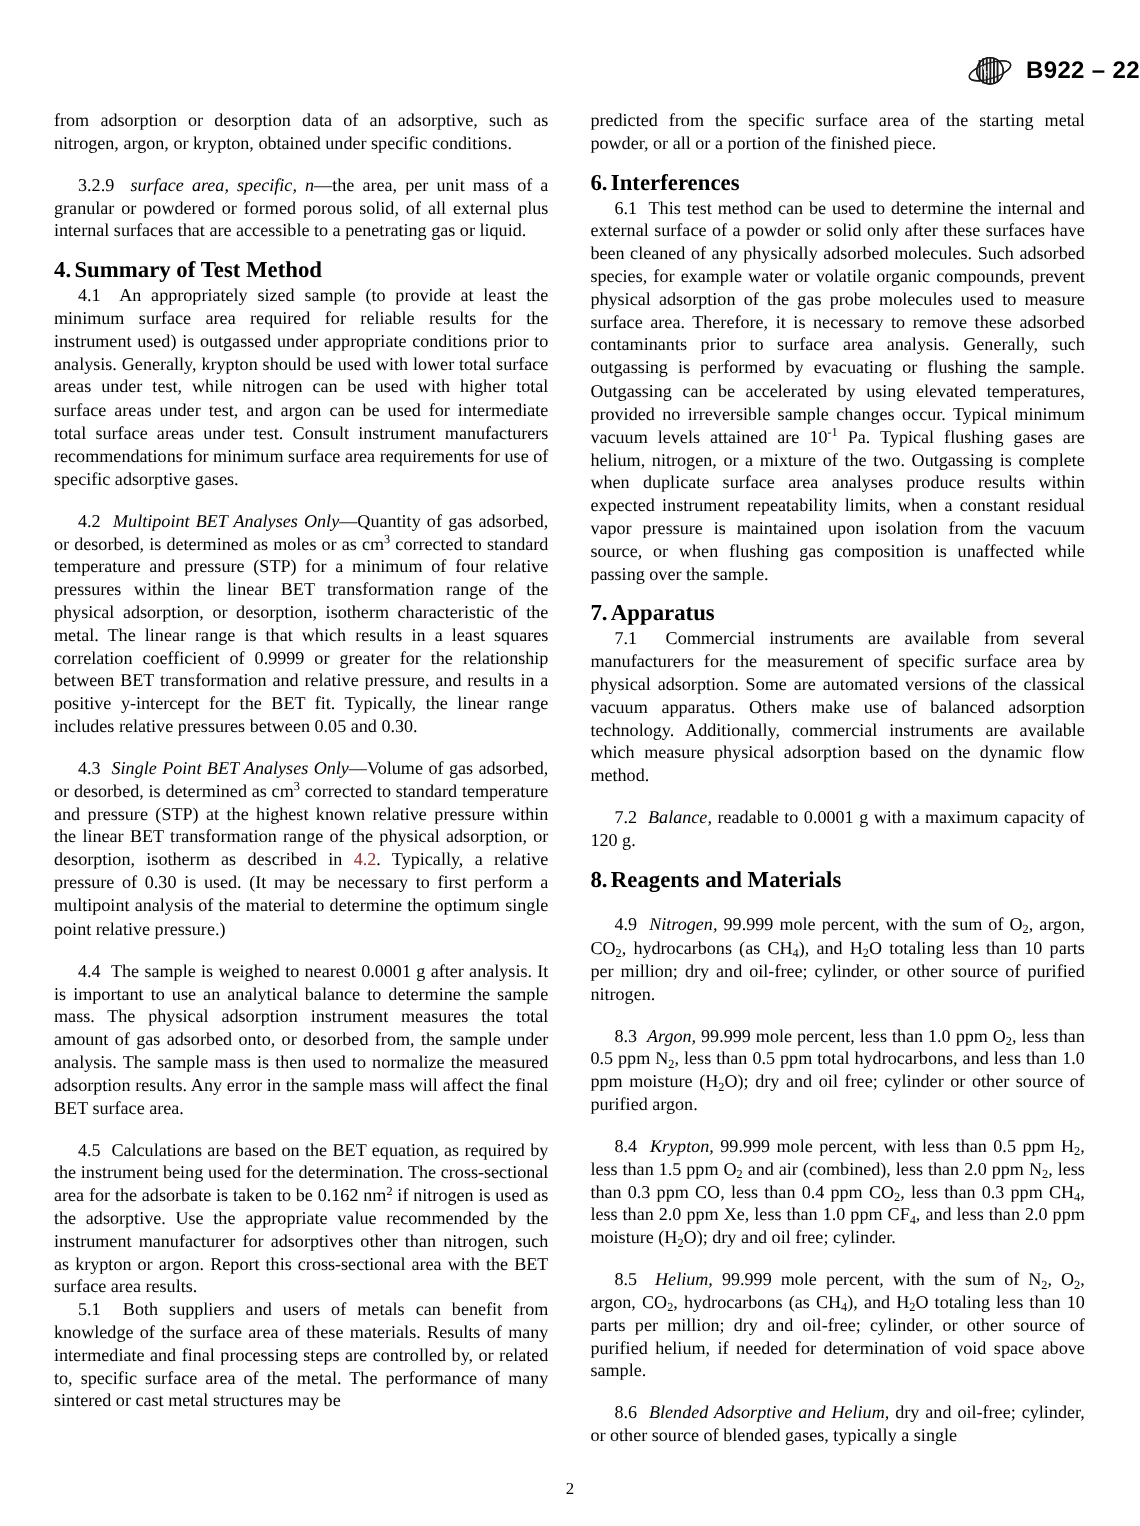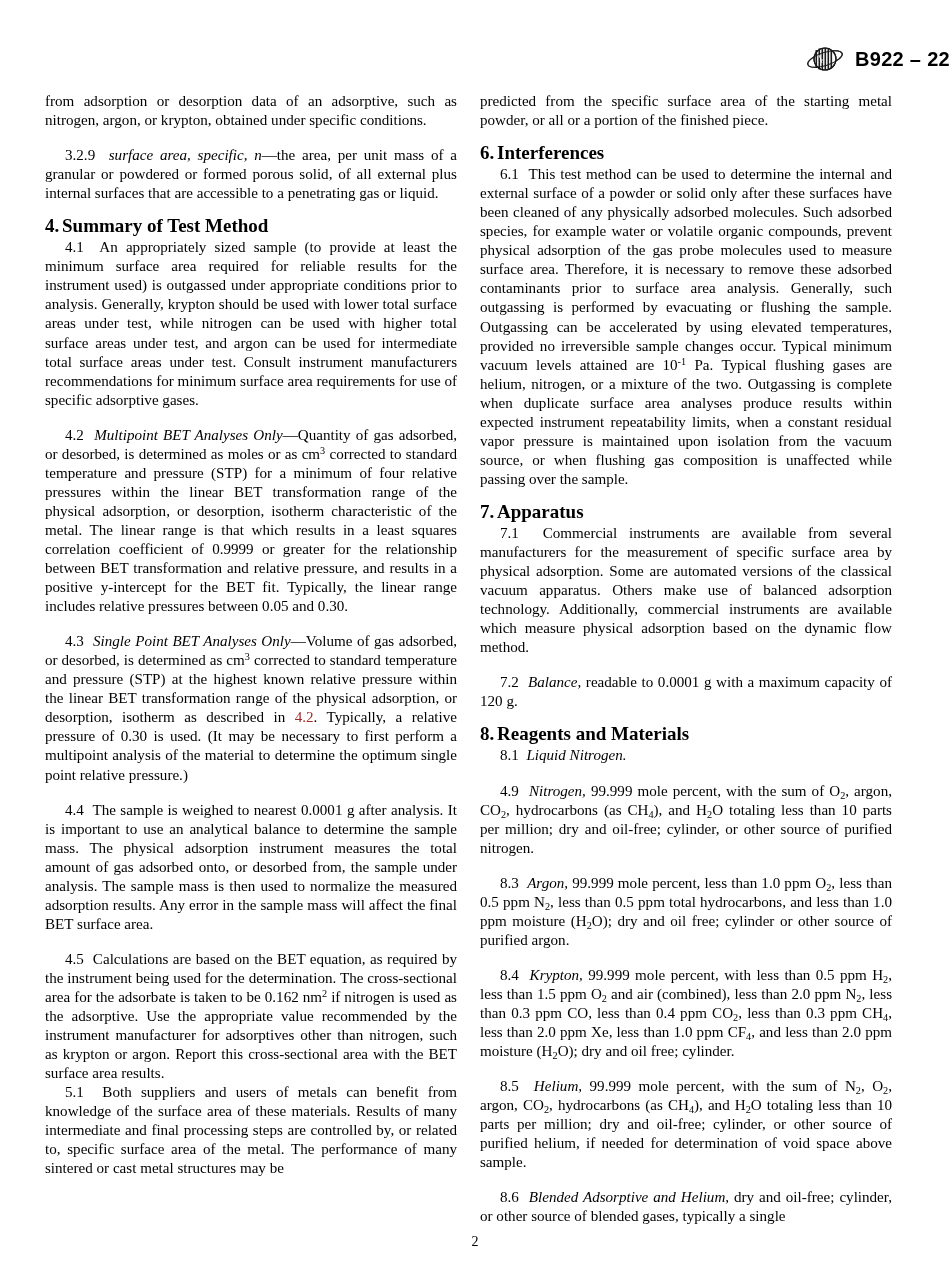--- a/index.html
+++ b/index.html
@@ -47,21 +47,21 @@
     white-space: pre;
   }
 
   
   .columns {
     position: absolute;
     top: 92px;
     left: 45px;
     width: 860px;
     display: flex;
-    gap: 23px;
+    gap: 35px;
   }
   .col {
     width: 412px;
   }
 
   p {
     margin: 0;
     font-size: 15.1px;
     line-height: 19.05px;
     text-align: justify;
@@ -166,21 +166,20 @@
       <p class="body-para"><span>6.1</span>&nbsp; <span>This test method can be used to determine the internal and external surface of a powder or solid only after these surfaces have been cleaned of any physically adsorbed molecules. Such adsorbed species, for example water or volatile organic compounds, prevent physical adsorption of the gas probe molecules used to measure surface area. Therefore, it is necessary to remove these adsorbed contaminants prior to surface area analysis. Generally, such outgassing is performed by evacuating or flushing the sample. Outgassing can be accelerated by using elevated temperatures, provided no irreversible sample changes occur. Typical minimum vacuum levels attained are 10</span><sup>-1</sup><span> Pa. Typical flushing gases are helium, nitrogen, or a mixture of the two. Outgassing is complete when duplicate surface area analyses produce results within expected instrument repeatability limits, when a constant residual vapor pressure is maintained upon isolation from the vacuum source, or when flushing gas composition is unaffected while passing over the sample.</span></p>
 
       <h2 class="section-head"><span class="num">7.</span><span>Apparatus</span></h2>
 
       <p class="body-para"><span>7.1</span>&nbsp; <span>Commercial instruments are available from several manufacturers for the measurement of specific surface area by physical adsorption. Some are automated versions of the classical vacuum apparatus. Others make use of balanced adsorption technology. Additionally, commercial instruments are available which measure physical adsorption based on the dynamic flow method.</span></p>
 
       <p class="body-para gap-before"><span>7.2</span>&nbsp; <span class="it">Balance,</span><span> readable to 0.0001 g with a maximum capacity of 120 g.</span></p>
 
       <h2 class="section-head"><span class="num">8.</span><span>Reagents and Materials</span></h2>
 
-      <p class="body-para"><span>8.1</span>&nbsp; <span class="it">Liquid Nitrogen.</span></p>
 
       <p class="body-para gap-before"><span>4.9</span>&nbsp; <span class="it">Nitrogen,</span><span> 99.999 mole percent, with the sum of O<sub>2</sub>, argon, CO<sub>2</sub>, hydrocarbons (as CH<sub>4</sub>), and H<sub>2</sub>O totaling less than 10 parts per million; dry and oil-free; cylinder, or other source of purified nitrogen.</span></p>
 
       <p class="body-para gap-before"><span>8.3</span>&nbsp; <span class="it">Argon,</span><span> 99.999 mole percent, less than 1.0 ppm O<sub>2</sub>, less than 0.5 ppm N<sub>2</sub>, less than 0.5 ppm total hydrocarbons, and less than 1.0 ppm moisture (H<sub>2</sub>O); dry and oil free; cylinder or other source of purified argon.</span></p>
 
       <p class="body-para gap-before"><span>8.4</span>&nbsp; <span class="it">Krypton,</span><span> 99.999 mole percent, with less than 0.5 ppm H<sub>2</sub>, less than 1.5 ppm O<sub>2</sub> and air (combined), less than 2.0 ppm N<sub>2</sub>, less than 0.3 ppm CO, less than 0.4 ppm CO<sub>2</sub>, less than 0.3 ppm CH<sub>4</sub>, less than 2.0 ppm Xe, less than 1.0 ppm CF<sub>4</sub>, and less than 2.0 ppm moisture (H<sub>2</sub>O); dry and oil free; cylinder.</span></p>
 
       <p class="body-para gap-before"><span>8.5</span>&nbsp; <span class="it">Helium,</span><span> 99.999 mole percent, with the sum of N<sub>2</sub>, O<sub>2</sub>, argon, CO<sub>2</sub>, hydrocarbons (as CH<sub>4</sub>), and H<sub>2</sub>O totaling less than 10 parts per million; dry and oil-free; cylinder, or other source of purified helium, if needed for determination of void space above sample.</span></p>
 
       <p class="body-para gap-before"><span>8.6</span>&nbsp; <span class="it">Blended Adsorptive and Helium,</span><span> dry and oil-free; cylinder, or other source of blended gases, typically a single</span></p>

